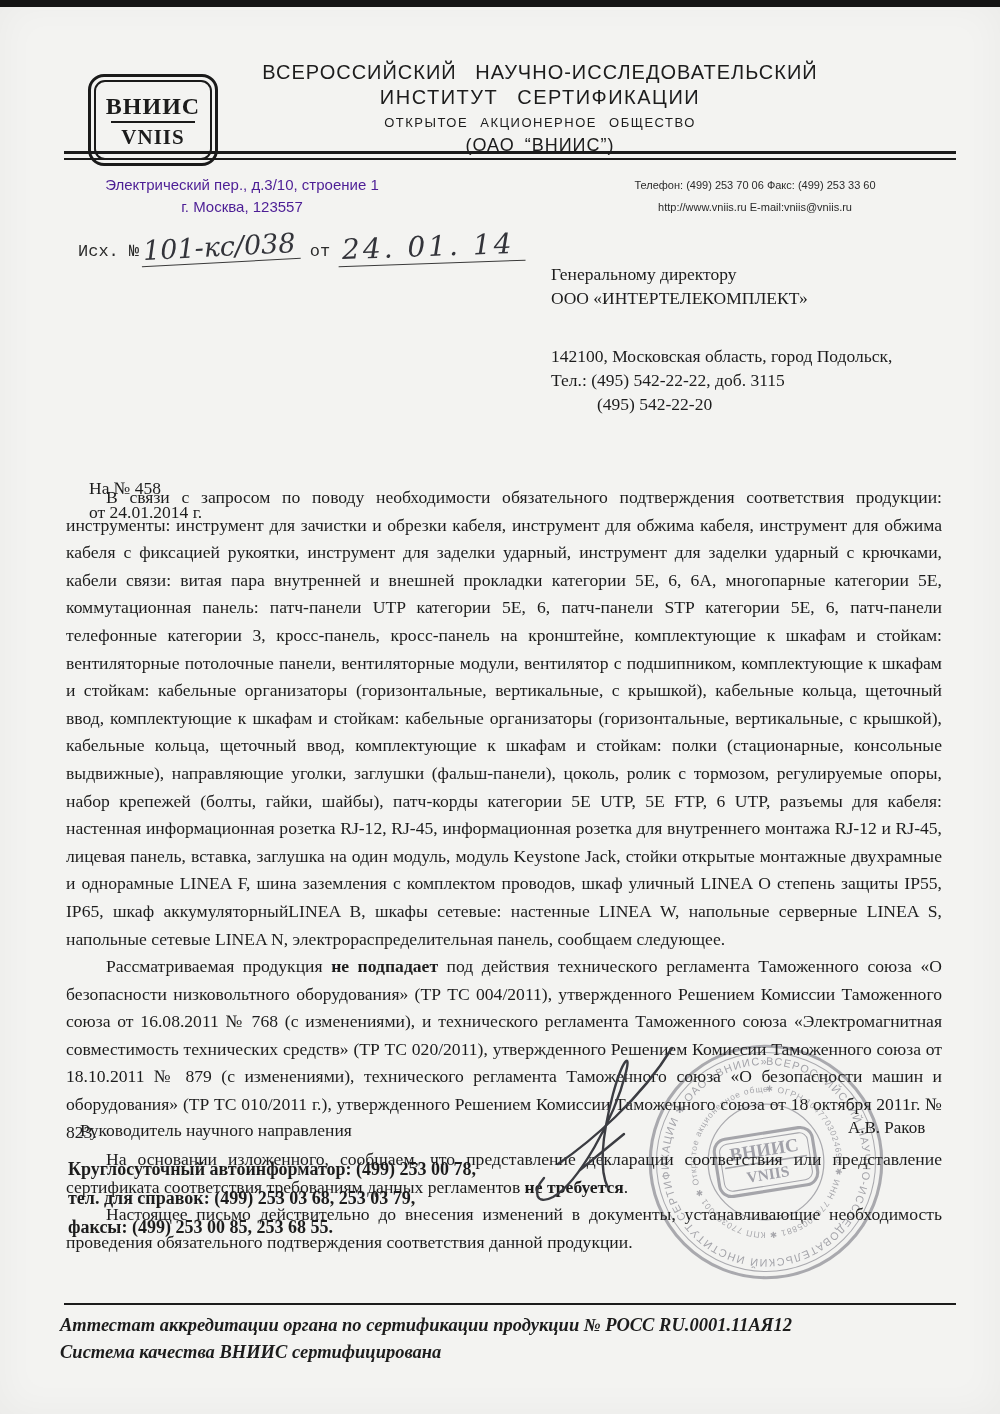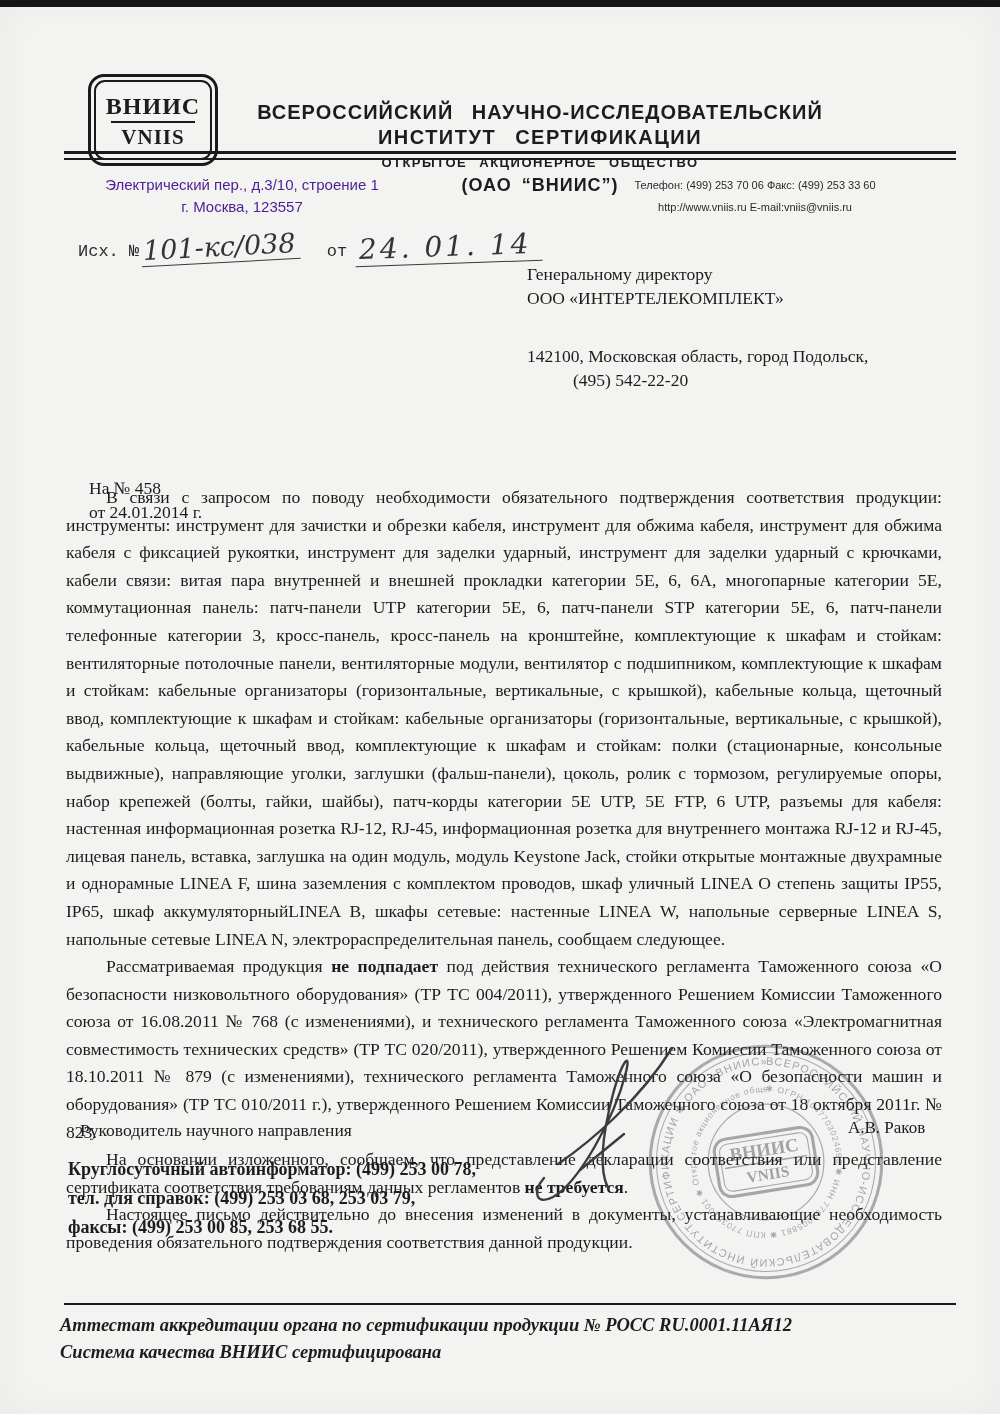--- a/index.html
+++ b/index.html
@@ -12,36 +12,36 @@
   .topbar{position:absolute;left:0;top:0;width:1000px;height:7px;background:#141414;}
   .abs{position:absolute;}
   
   .logo{left:88px; top:74px; width:118px; height:80px; border:3px solid #1a1a1a; border-radius:16px; padding:3px; z-index:2;}
   .logo-inner{width:100%; height:100%; border:2px solid #1a1a1a; border-radius:11px; box-sizing:border-box;
     display:flex; flex-direction:column; align-items:center; justify-content:center;}
   .logo-ru{font-family:"Liberation Serif",serif; font-weight:bold; font-size:24px; letter-spacing:1px; line-height:26px;}
   .logo-divider{width:84px; height:2px; background:#1a1a1a; margin:2px 0 3px 0;}
   .logo-en{font-family:"Liberation Serif",serif; font-weight:bold; font-size:21px; letter-spacing:1px; line-height:22px;}
   
-  .header{left:225px; top:60px; width:630px; text-align:center; font-family:"Liberation Sans",sans-serif; font-weight:bold; z-index:2;margin-top:40px;}
+  .header{left:225px; top:60px; width:630px; text-align:center; font-family:"Liberation Sans",sans-serif; font-weight:normal; z-index:2;}
   .h1{font-size:20px; letter-spacing:1px; word-spacing:12px; line-height:25px;}
   .h2{font-size:20px; letter-spacing:1.5px; word-spacing:12px; line-height:25px;}
   .h3{font-size:13px; letter-spacing:1.5px; word-spacing:7px; line-height:19px; margin-top:3px;}
   .h4{font-size:18px; letter-spacing:1px; word-spacing:4px; line-height:23px; margin-top:2px;}
   .double-rule{left:64px; top:151px; width:892px; height:4px; border-top:3px solid #1b1b1b; border-bottom:2px solid #1b1b1b;}
   .addr-left{left:92px; top:174px; width:300px; text-align:center; font-family:"Liberation Sans",sans-serif; font-size:15px; line-height:22px; color:#4c1d95;}
   .addr-right{left:570px; top:174px; width:370px; text-align:center; font-family:"Liberation Sans",sans-serif; font-size:11px; line-height:22px; color:#2a2a2a;}
   
   .ref-line{left:78px; top:230px; font-family:"Liberation Mono",monospace; font-size:17px; color:#2b2b2b; z-index:2; white-space:nowrap;}
   .hand{font-family:"DejaVu Serif",serif; font-style:italic; color:#33343a; display:inline-block;}
   .hand-num{font-size:27px; transform:rotate(-3deg); border-bottom:1.5px solid #3a3a3a; padding:0 4px 0 2px; margin-left:2px;}
   .hand-date{font-size:28px; transform:rotate(-2deg); border-bottom:1.5px solid #3a3a3a; padding:0 10px 0 4px; margin-left:8px; letter-spacing:3px;}
-  .ref-ot{margin-left:27px;}
+  .ref-ot{margin-left:10px;}
   
-  .recipient{left:527px; top:262px; width:420px; font-size:17.5px; line-height:24px; z-index:2;}
+  .recipient{left:551px; top:262px; width:420px; font-size:17.5px; line-height:24px; z-index:2;}
   .recipient .gap-sm{height:9px;}
   .recipient .gap-lg{height:25px;}
   .recipient .indent{padding-left:46px;}
   .na-block{left:89px; top:440px; font-size:17.5px; line-height:24px; z-index:2;margin-top:36px;}
   
   .body-text{left:66px; top:484px; width:876px; font-size:17.6px; line-height:27.6px; text-align:justify; z-index:2;}
   .body-text p{margin:0; text-indent:40px;}
   
   .sig-title{left:80px; top:1120px; font-size:17.5px; z-index:2;}
   .sig-name{left:848px; top:1118px; font-size:17px; z-index:3;}
@@ -90,20 +90,21 @@
   <div class="abs ref-line">
     <span>Исх. №</span><span class="hand hand-num">101-кс/038</span><span class="ref-ot">от</span><span class="hand hand-date">24. 01. 14</span>
   </div>
 
   <div class="abs recipient">
     <div>Генеральному директору</div>
     <div>ООО «ИНТЕРТЕЛЕКОМПЛЕКТ»</div>
     <div class="gap-sm"></div>
     <div class="gap-lg"></div>
     <div>142100, Московская область, город Подольск,</div>
+    <div>Тел.: (495) 542-22-22, доб. 3115</div>
     <div class="indent">(495) 542-22-20</div>
   </div>
 
   <div class="abs na-block">
     <div>На № 458</div>
     <div>от 24.01.2014 г.</div>
   </div>
 
   <div class="abs body-text">
     <p>В связи с запросом по поводу необходимости обязательного подтверждения соответствия продукции: инструменты: инструмент для зачистки и обрезки кабеля, инструмент для обжима кабеля, инструмент для обжима кабеля с фиксацией рукоятки, инструмент для заделки ударный, инструмент для заделки ударный с крючками, кабели связи: витая пара внутренней и внешней прокладки категории 5Е, 6, 6А, многопарные категории 5Е, коммутационная панель: патч-панели UTP категории 5Е, 6, патч-панели STP категории 5Е, 6, патч-панели телефонные категории 3, кросс-панель, кросс-панель на кронштейне, комплектующие к шкафам и стойкам: вентиляторные потолочные панели, вентиляторные модули, вентилятор с подшипником, комплектующие к шкафам и стойкам: кабельные организаторы (горизонтальные, вертикальные, с крышкой), кабельные кольца, щеточный ввод, комплектующие к шкафам и стойкам: кабельные организаторы (горизонтальные, вертикальные, с крышкой), кабельные кольца, щеточный ввод, комплектующие к шкафам и стойкам: полки (стационарные, консольные выдвижные), направляющие уголки, заглушки (фальш-панели), цоколь, ролик с тормозом, регулируемые опоры, набор крепежей (болты, гайки, шайбы), патч-корды категории 5Е UTP, 5Е FTP, 6 UTP, разъемы для кабеля: настенная информационная розетка RJ-12, RJ-45, информационная розетка для внутреннего монтажа RJ-12 и RJ-45, лицевая панель, вставка, заглушка на один модуль, модуль Keystone Jack, стойки открытые монтажные двухрамные и однорамные LINEA F, шина заземления с комплектом проводов, шкаф уличный LINEA O степень защиты IP55, IP65, шкаф аккумуляторныйLINEA B, шкафы сетевые: настенные LINEA W, напольные серверные LINEA S, напольные сетевые LINEA N, электрораспределительная панель, сообщаем следующее.</p>

